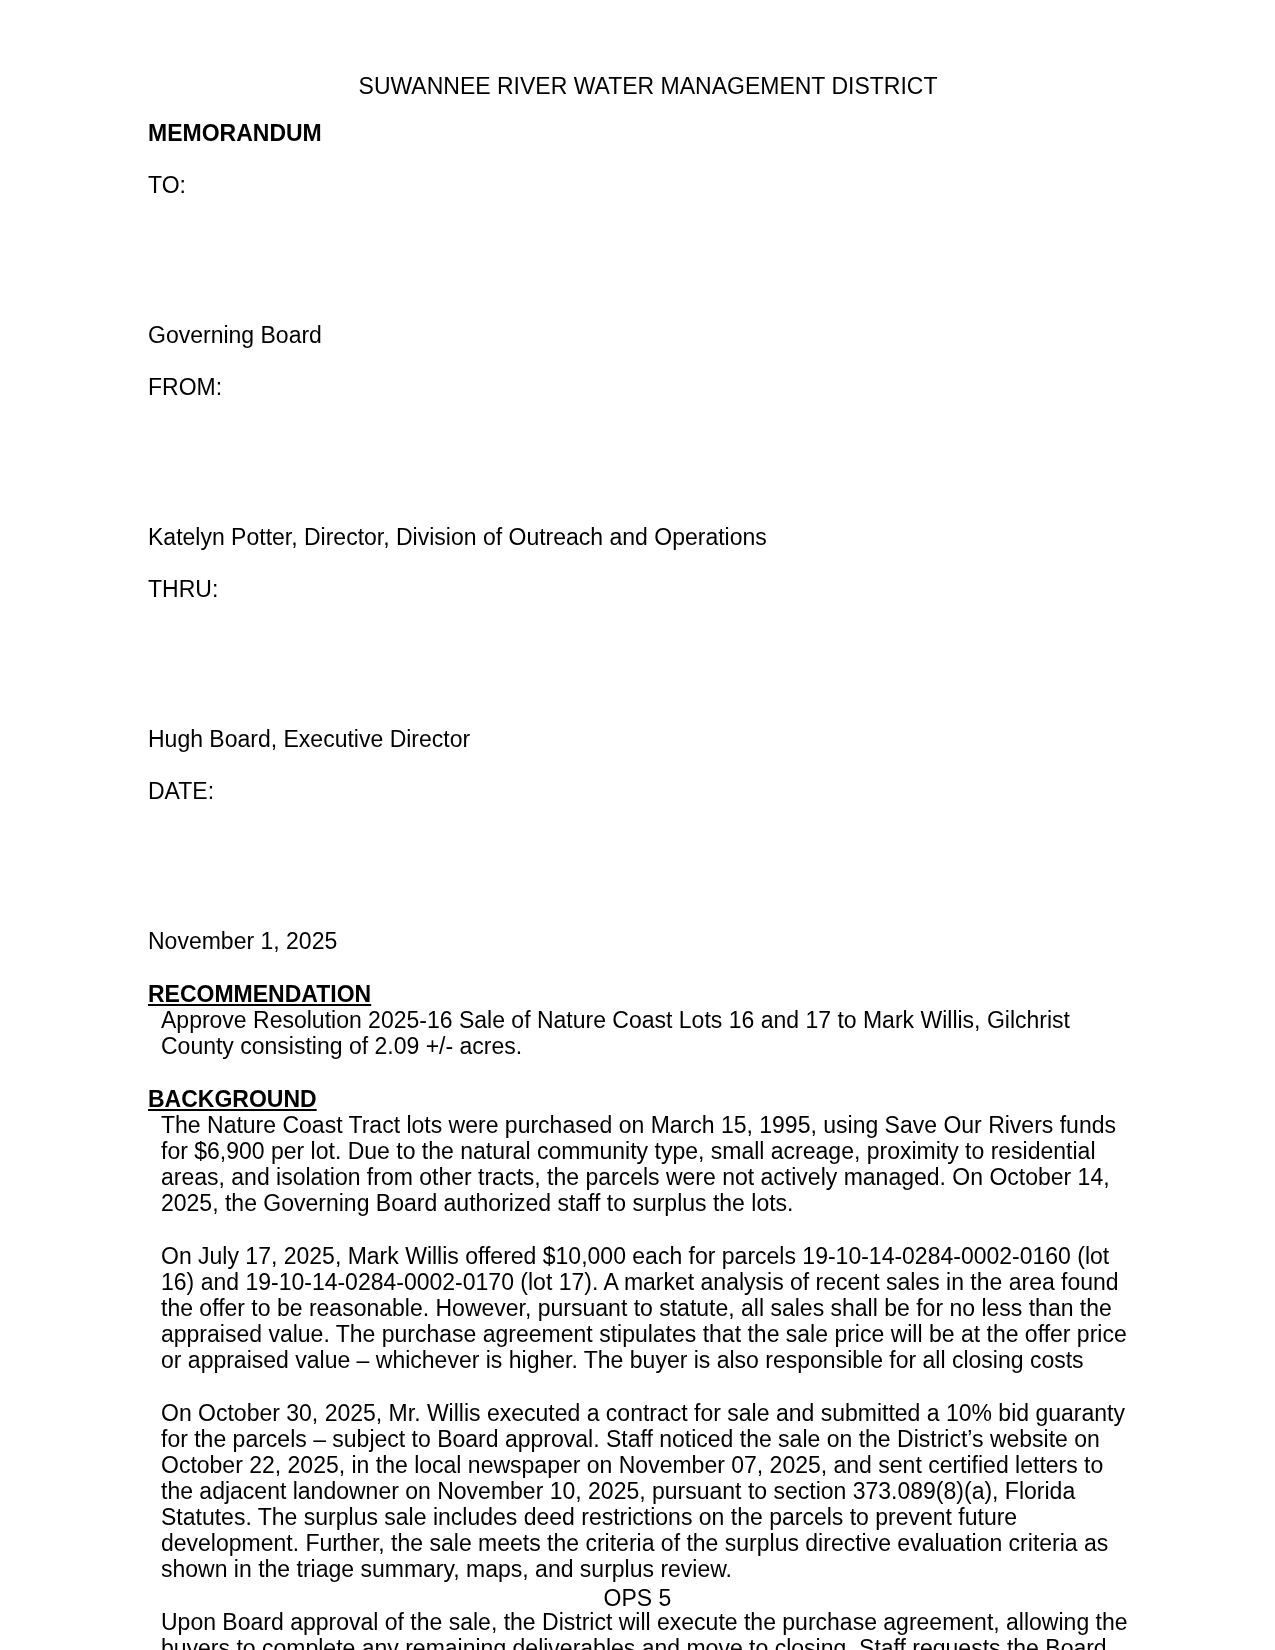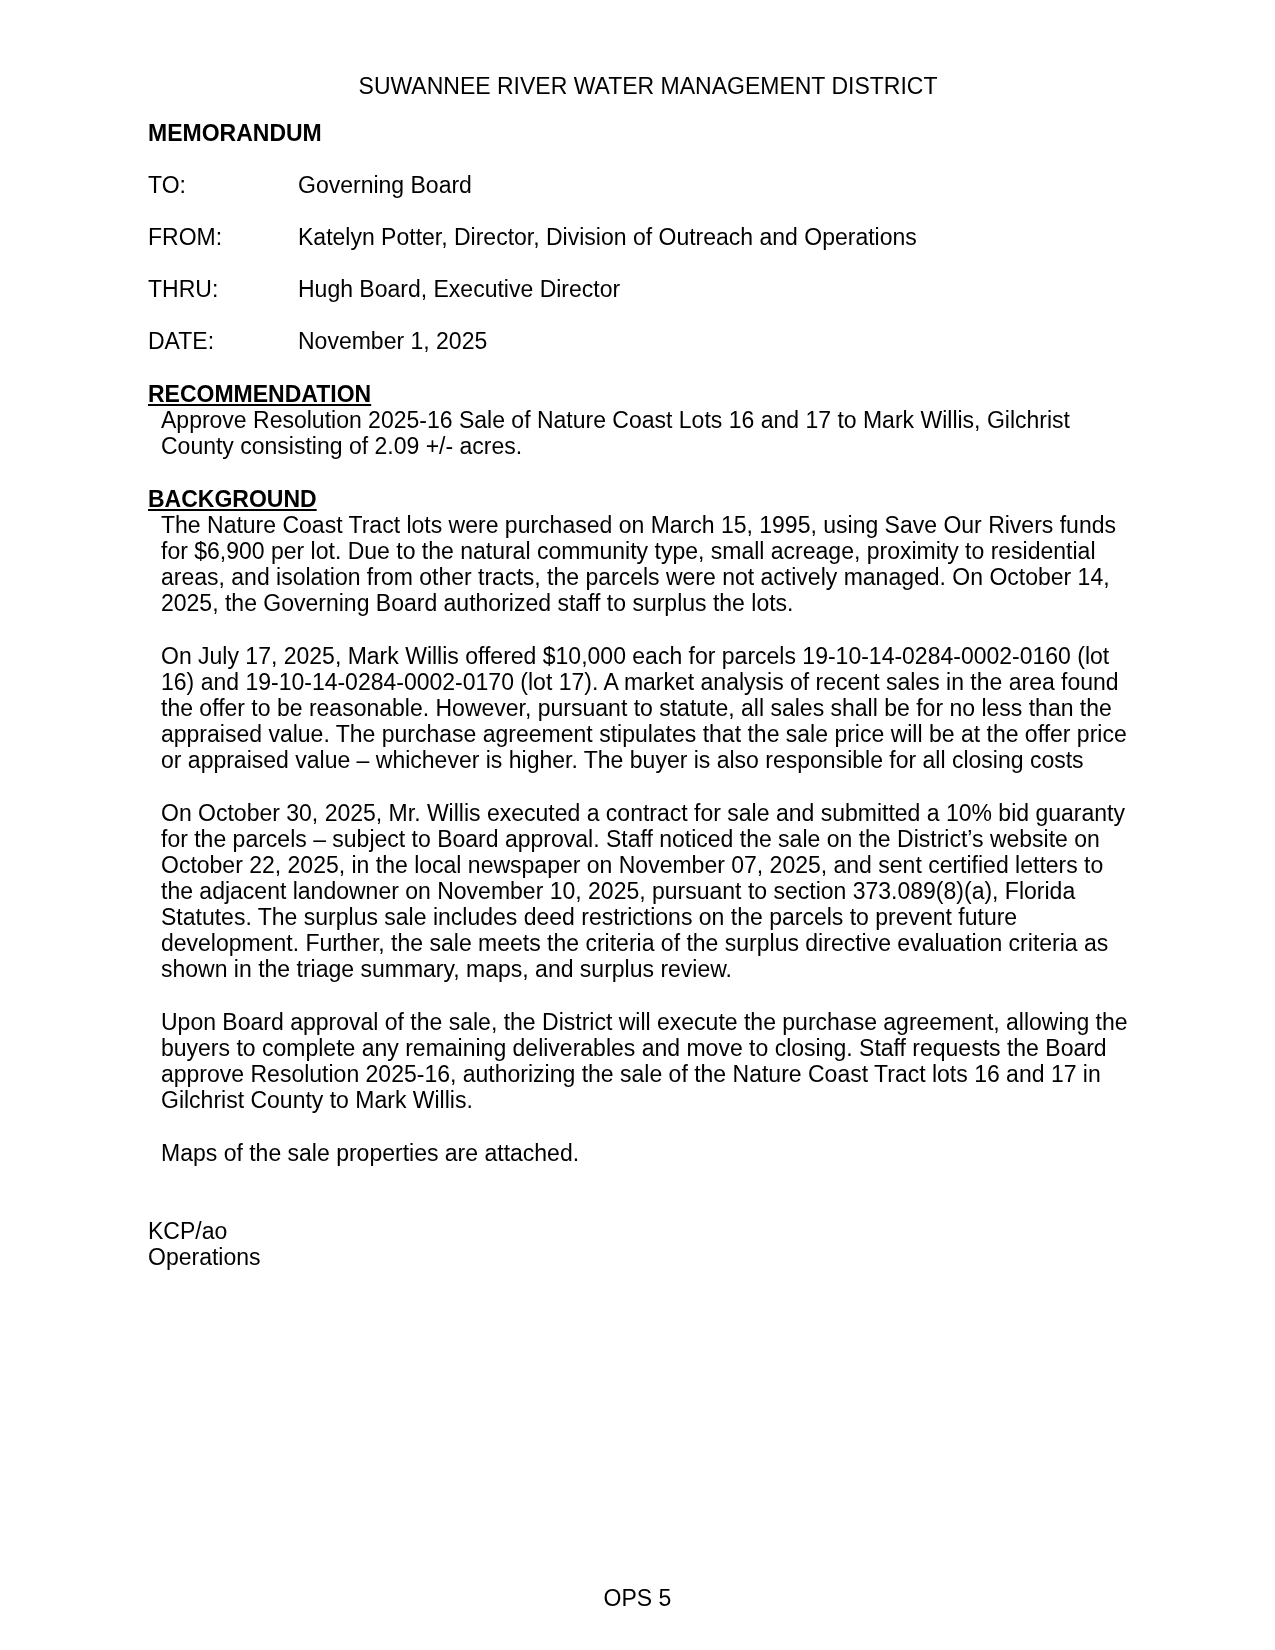--- a/index.html
+++ b/index.html
@@ -23,20 +23,21 @@
     margin: 0;
   }
   .doc-type {
     text-align: left;
     font-weight: bold;
     margin: 21px 0 16px 0;
   }
   .memo-row {
     display: flex;
     margin-top: 26px;
+    flex-direction: column;
   }
   .memo-label {
     flex: 0 0 150px;
   }
   .memo-value {
     flex: 1 1 auto;
     white-space: pre-line;
   }
   .section-heading {
     font-weight: bold;

